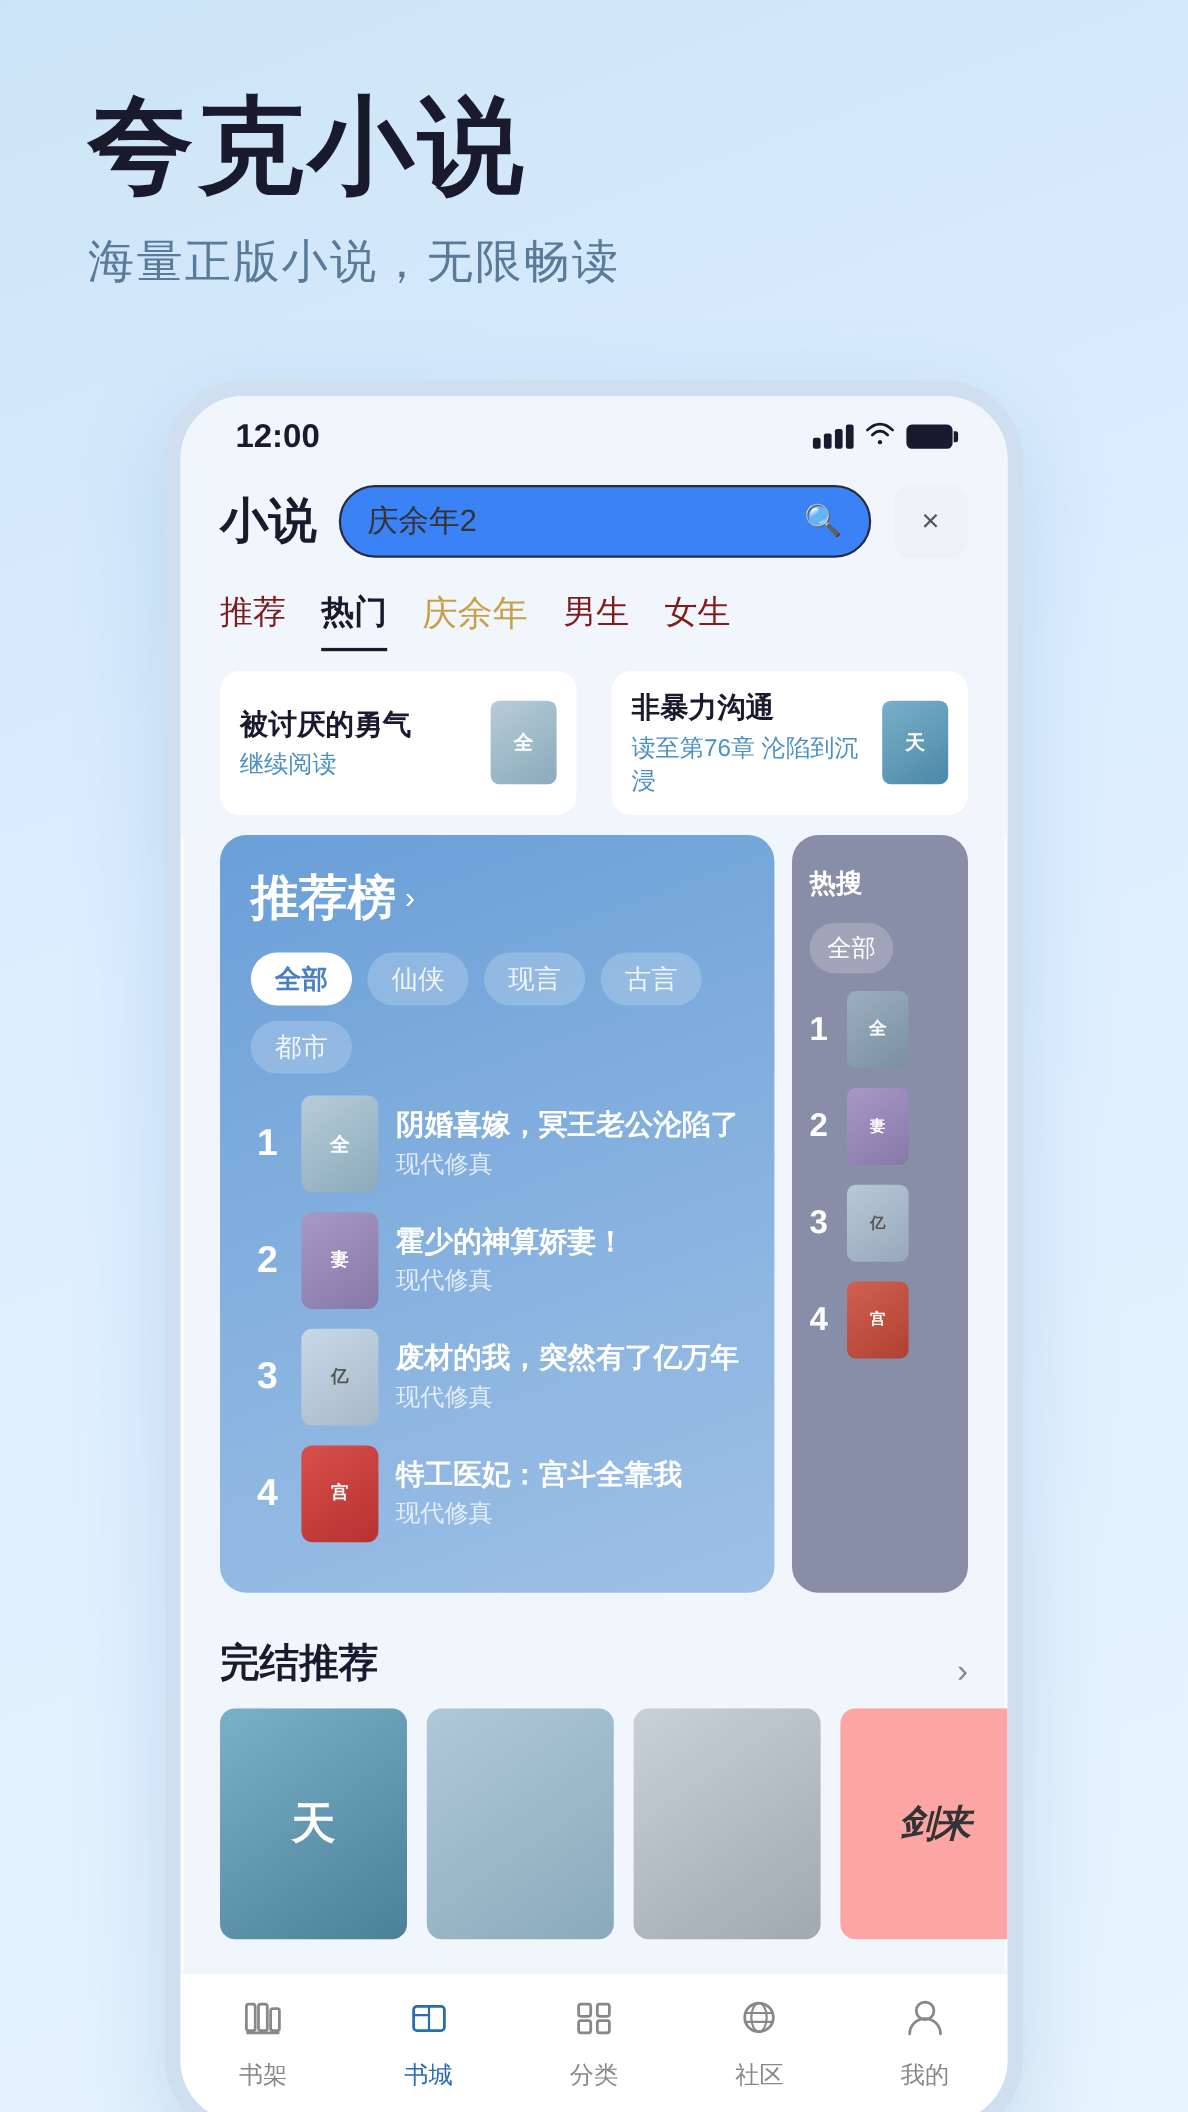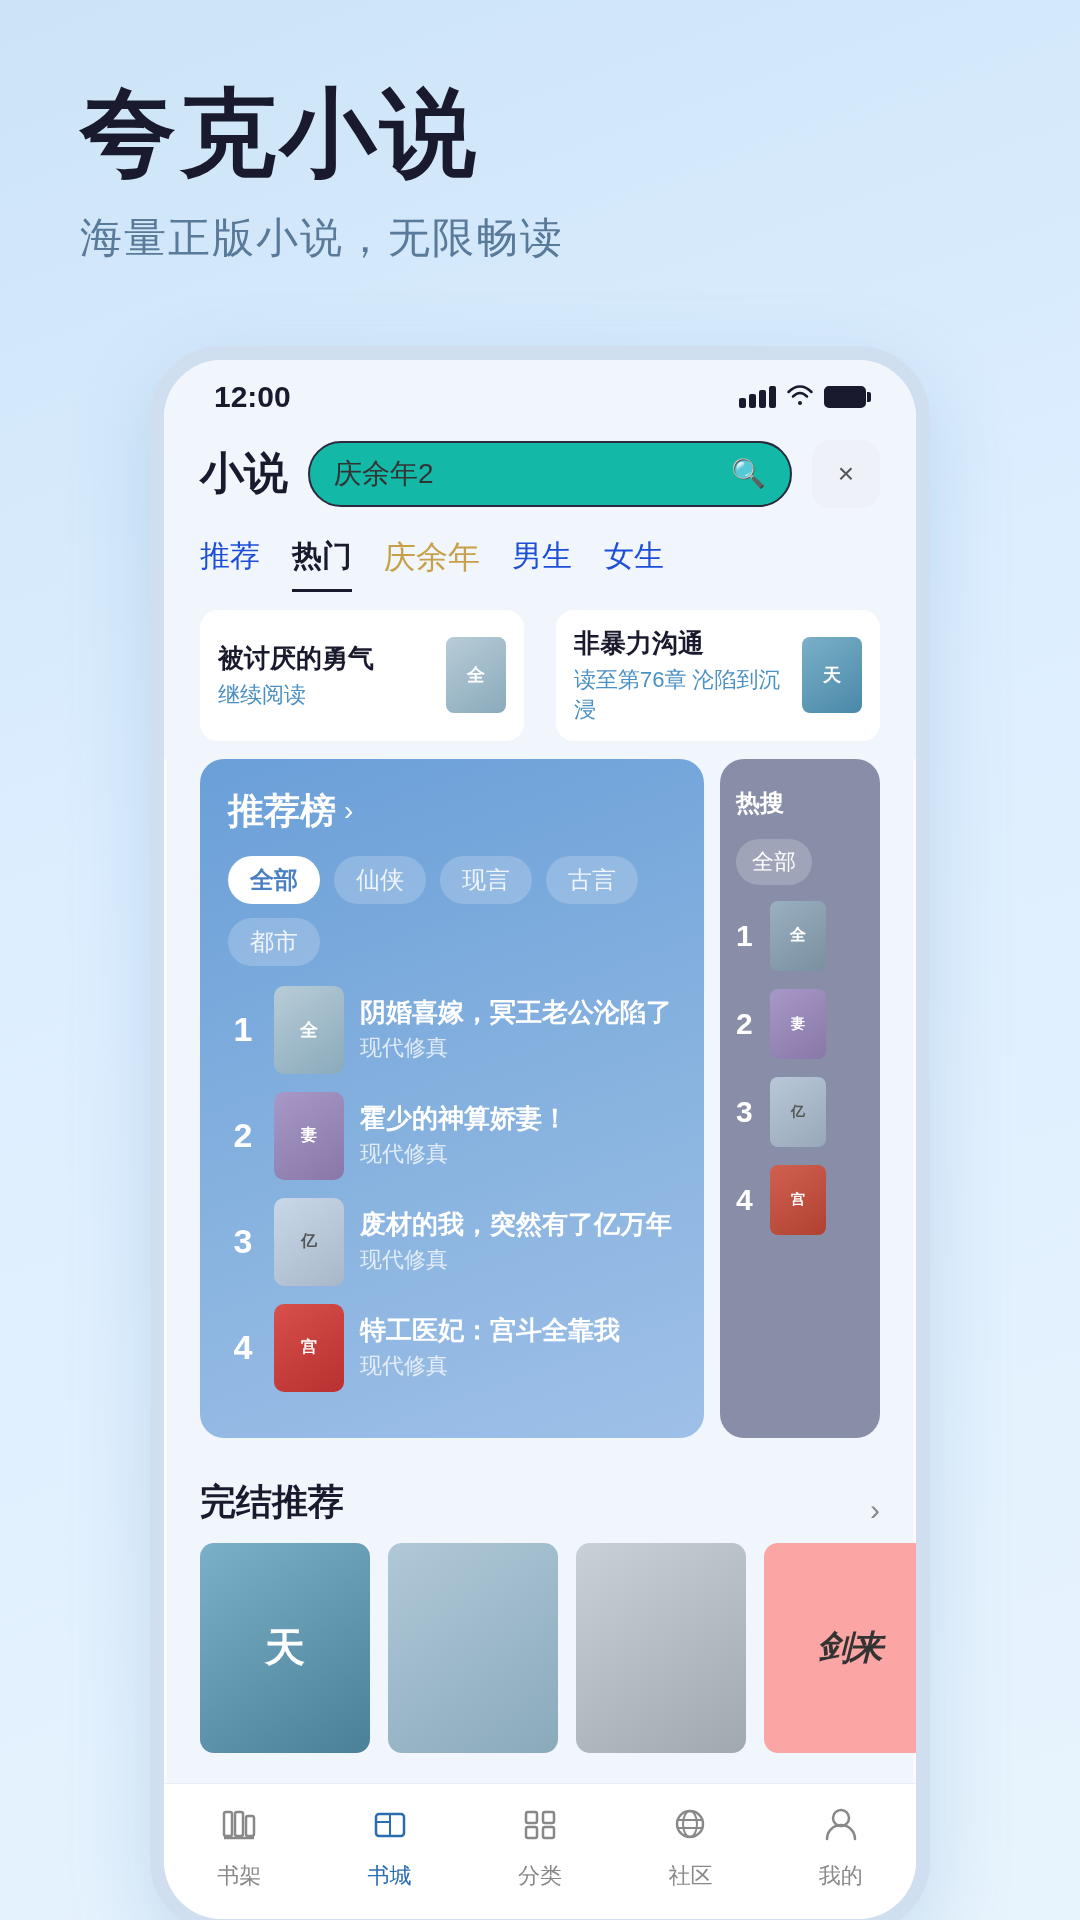--- a/index.html
+++ b/index.html
@@ -115,21 +115,21 @@
     .app-title {
       font-size: 44px;
       font-weight: 700;
       color: #1a1a2e;
       white-space: nowrap;
     }
     .search-bar {
       flex: 1;
       display: flex;
       align-items: center;
-      background: #14b8a6;
+      background: #3b82f6;
       border: 2.5px solid #2a2a3e;
       border-radius: 50px;
       padding: 12px 24px;
       gap: 12px;
     }
     .search-text {
       flex: 1;
       font-size: 28px;
       color: #333;
     }
@@ -154,21 +154,21 @@
 
     
     .tabs {
       display: flex;
       padding: 12px 36px 0;
       background: #f0f6fc;
       gap: 32px;
     }
     .tab {
       font-size: 30px;
-      color: #1d4ed8;
+      color: #7f1d1d;
       padding-bottom: 12px;
       cursor: pointer;
     }
     .tab.active {
       color: #1a1a2e;
       font-weight: 700;
       border-bottom: 3px solid #1a1a2e;
     }
     .tab.special {
       color: #c8a04a;
@@ -243,21 +243,21 @@
       border-radius: 24px;
       padding: 28px;
       margin-right: 16px;
     }
     .panel-header {
       display: flex;
       align-items: center;
       margin-bottom: 20px;
     }
     .panel-title {
-      font-size: 36px;
+      font-size: 44px;
       font-weight: 700;
       color: white;
     }
     .panel-arrow {
       font-size: 28px;
       color: white;
       margin-left: 8px;
     }
 
     

